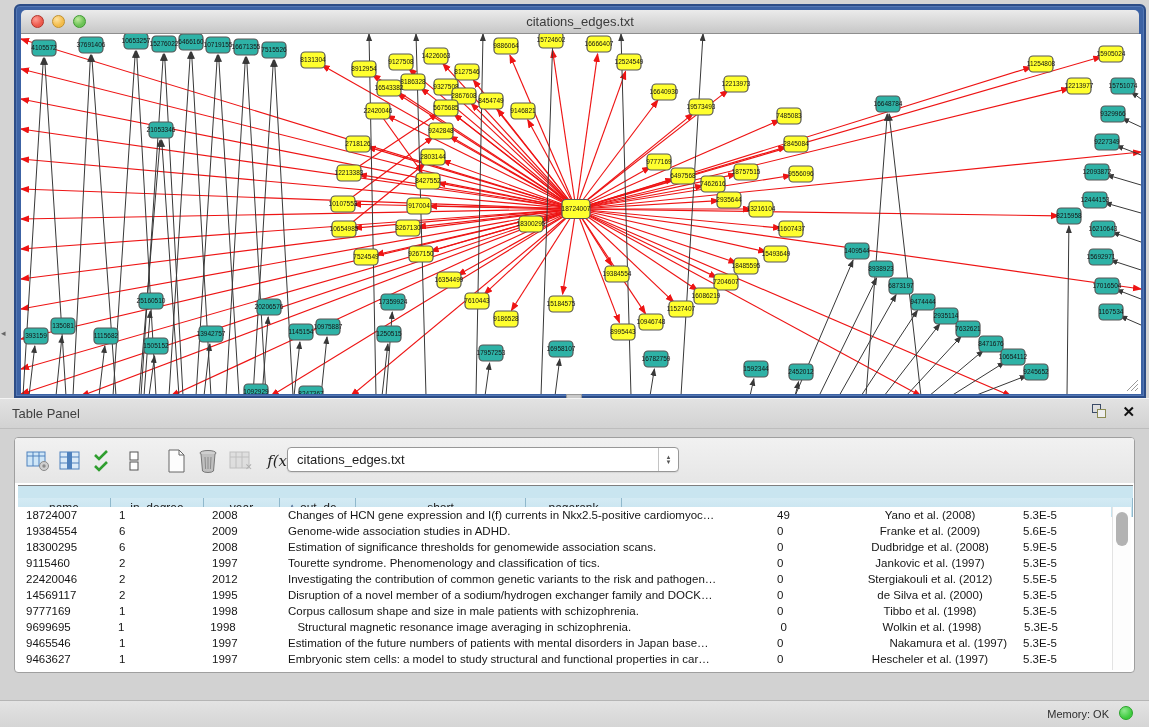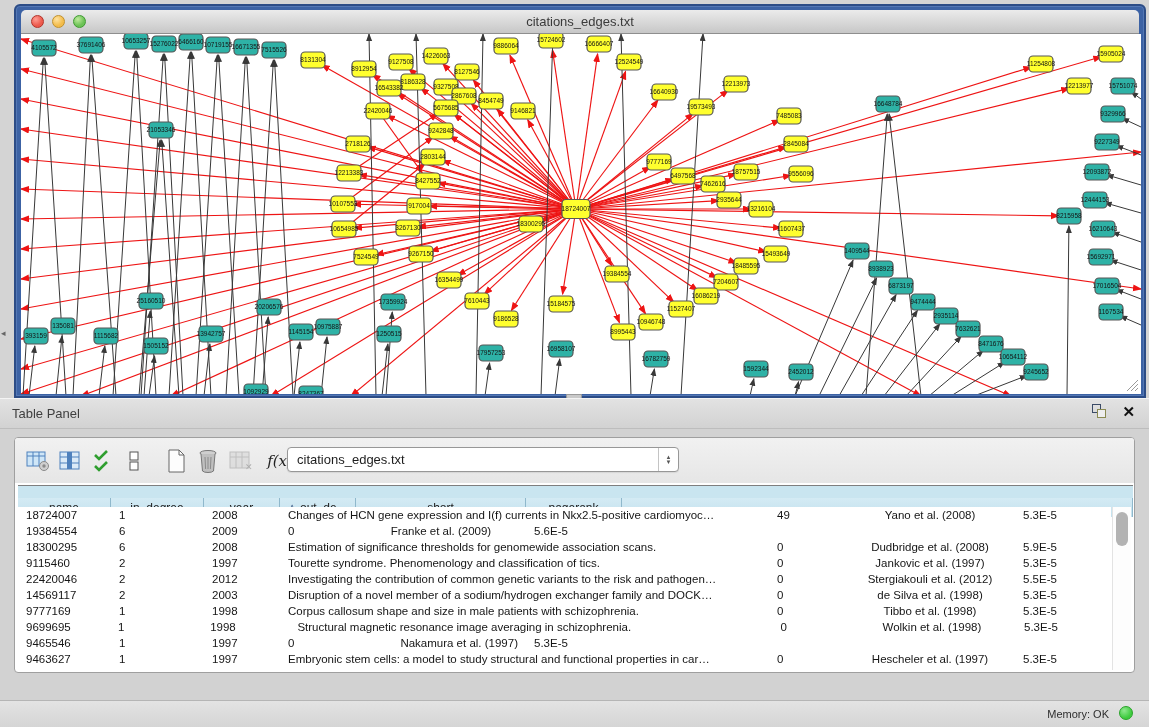--- a/index.html
+++ b/index.html
@@ -791,20 +791,21 @@
             <div class="td" style="width: 76px; text-align: left;">2008</div>
             <div class="td" style="width: 489px; text-align: left;">Changes of HCN gene expression and I(f) currents in Nkx2.5-positive cardiomyoc…</div>
             <div class="td" style="width: 76px; text-align: left;">49</div>
             <div class="td" style="width: 170px; text-align: center;">Yano et al. (2008)</div>
             <div class="td" style="width: 96px; text-align: left;">5.3E-5</div>
           </div>
           <div class="tr">
             <div class="td" style="width: 93px; text-align: left;">19384554</div>
             <div class="td" style="width: 93px; text-align: left;">6</div>
             <div class="td" style="width: 76px; text-align: left;">2009</div>
+            <div class="td" style="width: 489px; text-align: left;">Genome-wide association studies in ADHD.</div>
             <div class="td" style="width: 76px; text-align: left;">0</div>
             <div class="td" style="width: 170px; text-align: center;">Franke et al. (2009)</div>
             <div class="td" style="width: 96px; text-align: left;">5.6E-5</div>
           </div>
           <div class="tr">
             <div class="td" style="width: 93px; text-align: left;">18300295</div>
             <div class="td" style="width: 93px; text-align: left;">6</div>
             <div class="td" style="width: 76px; text-align: left;">2008</div>
             <div class="td" style="width: 489px; text-align: left;">Estimation of significance thresholds for genomewide association scans.</div>
             <div class="td" style="width: 76px; text-align: left;">0</div>
@@ -825,24 +826,24 @@
             <div class="td" style="width: 93px; text-align: left;">2</div>
             <div class="td" style="width: 76px; text-align: left;">2012</div>
             <div class="td" style="width: 489px; text-align: left;">Investigating the contribution of common genetic variants to the risk and pathogen…</div>
             <div class="td" style="width: 76px; text-align: left;">0</div>
             <div class="td" style="width: 170px; text-align: center;">Stergiakouli et al. (2012)</div>
             <div class="td" style="width: 96px; text-align: left;">5.5E-5</div>
           </div>
           <div class="tr">
             <div class="td" style="width: 93px; text-align: left;">14569117</div>
             <div class="td" style="width: 93px; text-align: left;">2</div>
-            <div class="td" style="width: 76px; text-align: left;">2003</div>
+            <div class="td" style="width: 76px; text-align: left;">1995</div>
             <div class="td" style="width: 489px; text-align: left;">Disruption of a novel member of a sodium/hydrogen exchanger family and DOCK…</div>
             <div class="td" style="width: 76px; text-align: left;">0</div>
-            <div class="td" style="width: 170px; text-align: center;">de Silva et al. (1998)</div>
+            <div class="td" style="width: 170px; text-align: center;">de Silva et al. (2000)</div>
             <div class="td" style="width: 96px; text-align: left;">5.3E-5</div>
           </div>
           <div class="tr">
             <div class="td" style="width: 93px; text-align: left;">9777169</div>
             <div class="td" style="width: 93px; text-align: left;">1</div>
             <div class="td" style="width: 76px; text-align: left;">1998</div>
             <div class="td" style="width: 489px; text-align: left;">Corpus callosum shape and size in male patients with schizophrenia.</div>
             <div class="td" style="width: 76px; text-align: left;">0</div>
             <div class="td" style="width: 170px; text-align: center;">Tibbo et al. (1998)</div>
             <div class="td" style="width: 96px; text-align: left;">5.3E-5</div>
@@ -853,20 +854,21 @@
             <div class="td" style="width: 76px; text-align: left;">1998</div>
             <div class="td" style="width: 489px; text-align: left; margin-left: 12px;">Structural magnetic resonance image averaging in schizophrenia.</div>
             <div class="td" style="width: 76px; text-align: left;">0</div>
             <div class="td" style="width: 170px; text-align: center;">Wolkin et al. (1998)</div>
             <div class="td" style="width: 96px; text-align: left;">5.3E-5</div>
           </div>
           <div class="tr">
             <div class="td" style="width: 93px; text-align: left;">9465546</div>
             <div class="td" style="width: 93px; text-align: left;">1</div>
             <div class="td" style="width: 76px; text-align: left;">1997</div>
+            <div class="td" style="width: 489px; text-align: left;">Estimation of the future numbers of patients with mental disorders in Japan base…</div>
             <div class="td" style="width: 76px; text-align: left;">0</div>
             <div class="td" style="width: 170px; text-align: right;">Nakamura et al. (1997)</div>
             <div class="td" style="width: 96px; text-align: left;">5.3E-5</div>
           </div>
           <div class="tr">
             <div class="td" style="width: 93px; text-align: left;">9463627</div>
             <div class="td" style="width: 93px; text-align: left;">1</div>
             <div class="td" style="width: 76px; text-align: left;">1997</div>
             <div class="td" style="width: 489px; text-align: left;">Embryonic stem cells: a model to study structural and functional properties in car…</div>
             <div class="td" style="width: 76px; text-align: left;">0</div>

